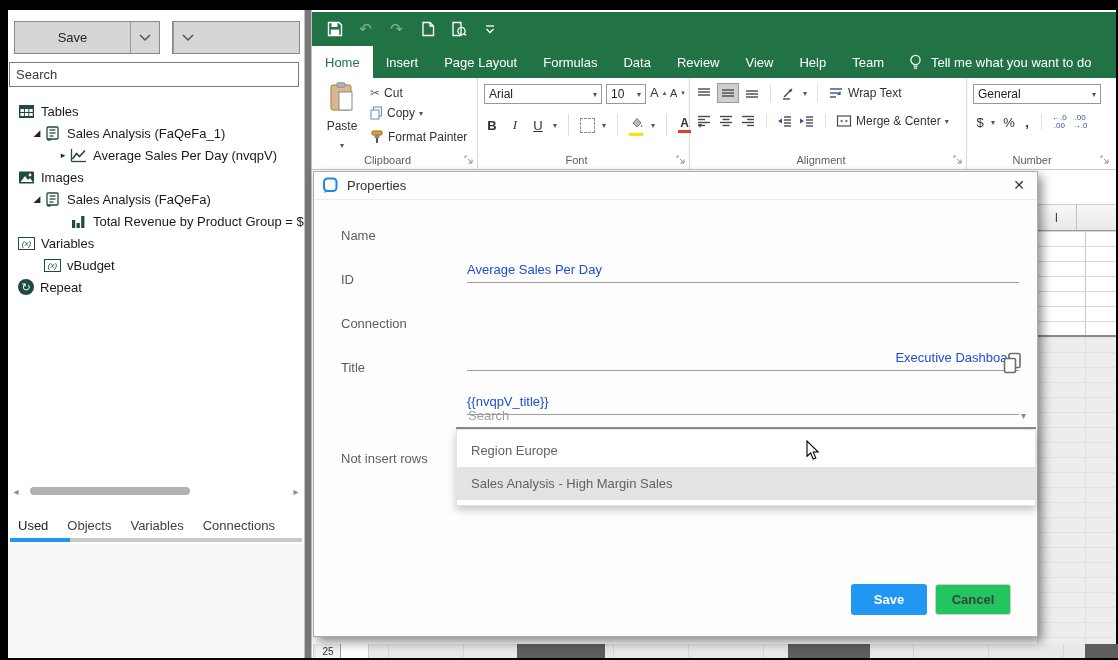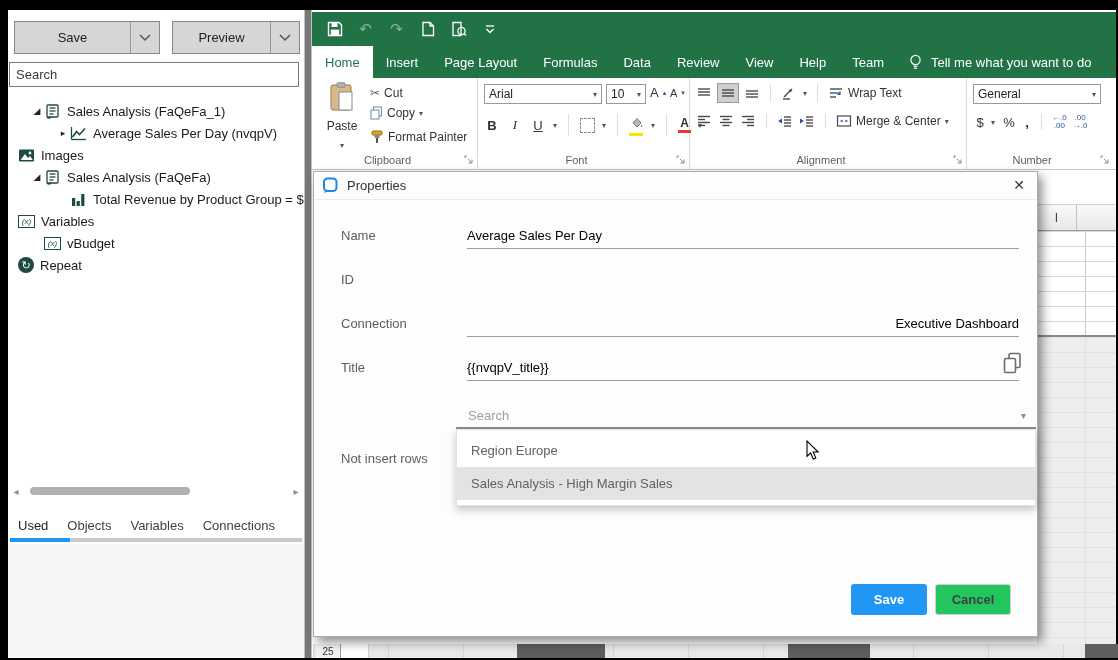--- a/index.html
+++ b/index.html
@@ -85,22 +85,22 @@
   .dark-cell{position:absolute;top:0;height:14px;background:#5d5e5e;}
   .white-cell{position:absolute;left:28px;top:0;width:28px;height:14px;background:#fdfdfd;border-right:1px solid #cfcfcf;box-sizing:border-box;}
 
   
   .dialog{left:313px;top:171px;width:725px;height:466px;background:#fdfdfd;border:1px solid #adadad;
           box-shadow:4px 5px 10px rgba(0,0,0,.45);box-sizing:border-box;z-index:10;}
   .dlg-head{position:absolute;left:0;top:0;width:100%;height:28px;border-bottom:1px solid #ececec;display:flex;align-items:center;box-sizing:border-box;}
   .dlg-title{font-size:13px;color:#333;margin-left:8px;}
   .dlg-close{position:absolute;right:12px;top:5px;font-size:14px;color:#333;cursor:pointer;}
   .f-label{position:absolute;left:27px;height:24px;line-height:24px;font-size:13px;color:#5a5e62;}
-  .f-value{position:absolute;left:153px;width:552px;height:24px;line-height:24px;font-size:13px;color:#000000;
-           border-bottom:1px solid #9e9e9e;cursor:text;}
+  .f-value{position:absolute;left:153px;width:552px;height:24px;line-height:24px;font-size:13px;color:#1d4ed8;
+           border-bottom:1px solid #9e9e9e;cursor:text;margin-top:34px;}
   .filter-label-box{position:absolute;left:17px;top:227px;width:111px;height:30px;border:2px solid #1e88e5;
            display:flex;align-items:center;box-sizing:border-box;background:#fdfdfd;}
   .filter-label-box span{font-size:13px;color:#5a5e62;margin-left:9px;}
   .filter-field{position:absolute;left:142px;top:231px;width:580px;height:26px;border-bottom:2px solid #8d8d8d;
            display:flex;align-items:center;box-sizing:border-box;cursor:pointer;}
   .filter-ph{font-size:13px;color:#9e9e9e;margin-left:12px;flex:1;}
   .filter-arrow{font-size:10px;color:#8d8d8d;margin-right:10px;}
   .popup{position:absolute;left:142px;top:257px;width:580px;height:77px;background:#fff;border:1px solid #e3e3e3;
          box-shadow:0 4px 8px rgba(0,0,0,.22);box-sizing:border-box;padding-top:4px;}
   .opt{height:33px;display:flex;align-items:center;padding-left:14px;font-size:13px;color:#5f6266;cursor:pointer;}
@@ -121,31 +121,42 @@
 
     <div class="split-btn" style="left:6px;top:11px;width:146px;">
       <span class="split-main">Save</span>
       <span class="split-arrow">
         <svg class="chev" viewBox="0 0 12 8">
             <polyline points="1,1 6,6 11,1"></polyline>
           </svg>
       </span>
     </div>
     <div class="split-btn" style="left:164px;top:11px;width:128px;">
-      <span class="split-main">Preview</span>
       <span class="split-arrow">
         <svg class="chev" viewBox="0 0 12 8">
             <polyline points="1,1 6,6 11,1"></polyline>
           </svg>
       </span>
     </div>
 
     <input class="abs search-box" placeholder="Search" style="">
 
     <div class="abs tree">
+      <div class="tree-row" style="padding-left:10px">
+        <svg class="t-ico" viewBox="0 0 17 15">
+            <rect x="1" y="1" width="15" height="13" class="teal"></rect>
+            <rect x="2.5" y="5" width="3.4" height="3" fill="#fff"></rect>
+            <rect x="6.9" y="5" width="3.4" height="3" fill="#fff"></rect>
+            <rect x="11.3" y="5" width="3.4" height="3" fill="#fff"></rect>
+            <rect x="2.5" y="9" width="3.4" height="3" fill="#fff"></rect>
+            <rect x="6.9" y="9" width="3.4" height="3" fill="#fff"></rect>
+            <rect x="11.3" y="9" width="3.4" height="3" fill="#fff"></rect>
+          </svg>
+        <span>Tables</span>
+      </div>
       <div class="tree-row" style="padding-left:22px">
         <span class="expander">◢</span>
         <svg class="t-ico" viewBox="0 0 17 15">
             <rect x="3" y="1" width="11" height="12" rx="1" class="teal-s"></rect>
             <line x1="5.5" y1="4" x2="11.5" y2="4" class="teal-s"></line>
             <line x1="5.5" y1="7" x2="11.5" y2="7" class="teal-s"></line>
             <line x1="5.5" y1="10" x2="9.5" y2="10" class="teal-s"></line>
             <path d="M3 13 q2 2 4 0" class="teal-s"></path>
           </svg>
         <span>Sales Analysis (FaQeFa_1)</span>

